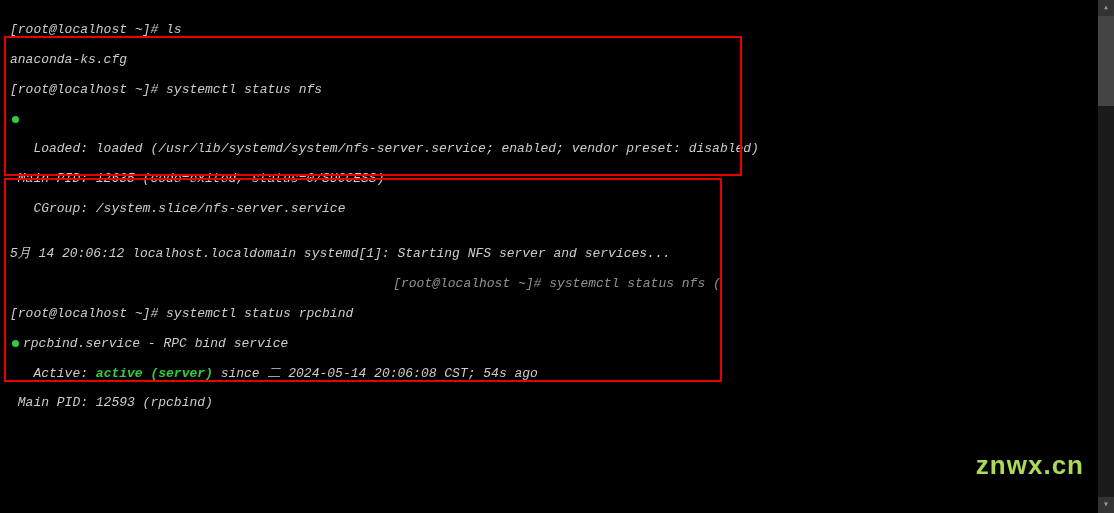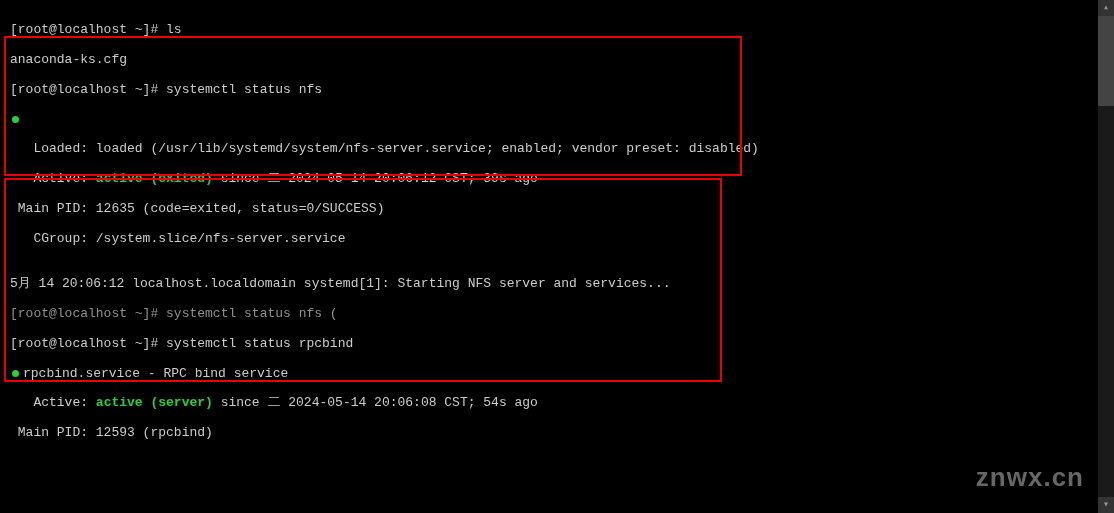--- a/index.html
+++ b/index.html
@@ -59,51 +59,50 @@
       position: absolute;
       right: 0;
       top: 16px;
       width: 16px;
       height: 90px;
       background: #444;
     }
     .watermark {
       position: absolute;
       right: 30px;
-      bottom: 20px;
-      color: #737373;
+      bottom: 32px;
+      color: #bef264;
       font-family: Arial, sans-serif;
       font-size: 26px;
       font-weight: bold;
       letter-spacing: 1px;
       opacity: 0.9;
     }
     .dot {
       display: inline-block;
       width: 7px;
       height: 7px;
       border-radius: 50%;
       background: #2ecc40;
       vertical-align: middle;
       margin-right: 4px;
       margin-left: 2px;
     }
-    .line { display: block; }
-    .obscured { opacity: 0.7; }
+    .line { display: block; font-style: italic; }
+    .obscured { opacity: 0.7; text-align: center; }
   </style>
 </head>
 <body>
 
 <div class="terminal">
 <span class="line"><span>[root@localhost ~]# </span><span>ls</span></span>
 <span class="line">anaconda-ks.cfg</span>
 <span class="line"><span>[root@localhost ~]# </span><span>systemctl status nfs</span></span>
 <span class="line"><span class="dot"></span></span>
 <span class="line">   Loaded: loaded (/usr/lib/systemd/system/nfs-server.service; enabled; vendor preset: disabled)</span>
-<span class="line"><span>   Active: </span><span class="green">active (exited)</span><span> since 二 2024-05-14 20:06:12 CST; 39s ago</span></span>
 <span class="line"> Main PID: 12635 (code=exited, status=0/SUCCESS)</span>
 <span class="line">   CGroup: /system.slice/nfs-server.service</span>
 <span class="line"></span>
 <span class="line">5月 14 20:06:12 localhost.localdomain systemd[1]: Starting NFS server and services...</span>
 <span class="line obscured">[root@localhost ~]# systemctl status nfs (</span>
 <span class="line"><span>[root@localhost ~]# </span><span>systemctl status rpcbind</span></span>
 <span class="line"><span class="dot"></span><span>rpcbind.service - RPC bind service</span></span>
 <span class="line"><span>   Active: </span><span class="green">active (server)</span><span> since 二 2024-05-14 20:06:08 CST; 54s ago</span></span>
 <span class="line"> Main PID: 12593 (rpcbind)</span>
 

